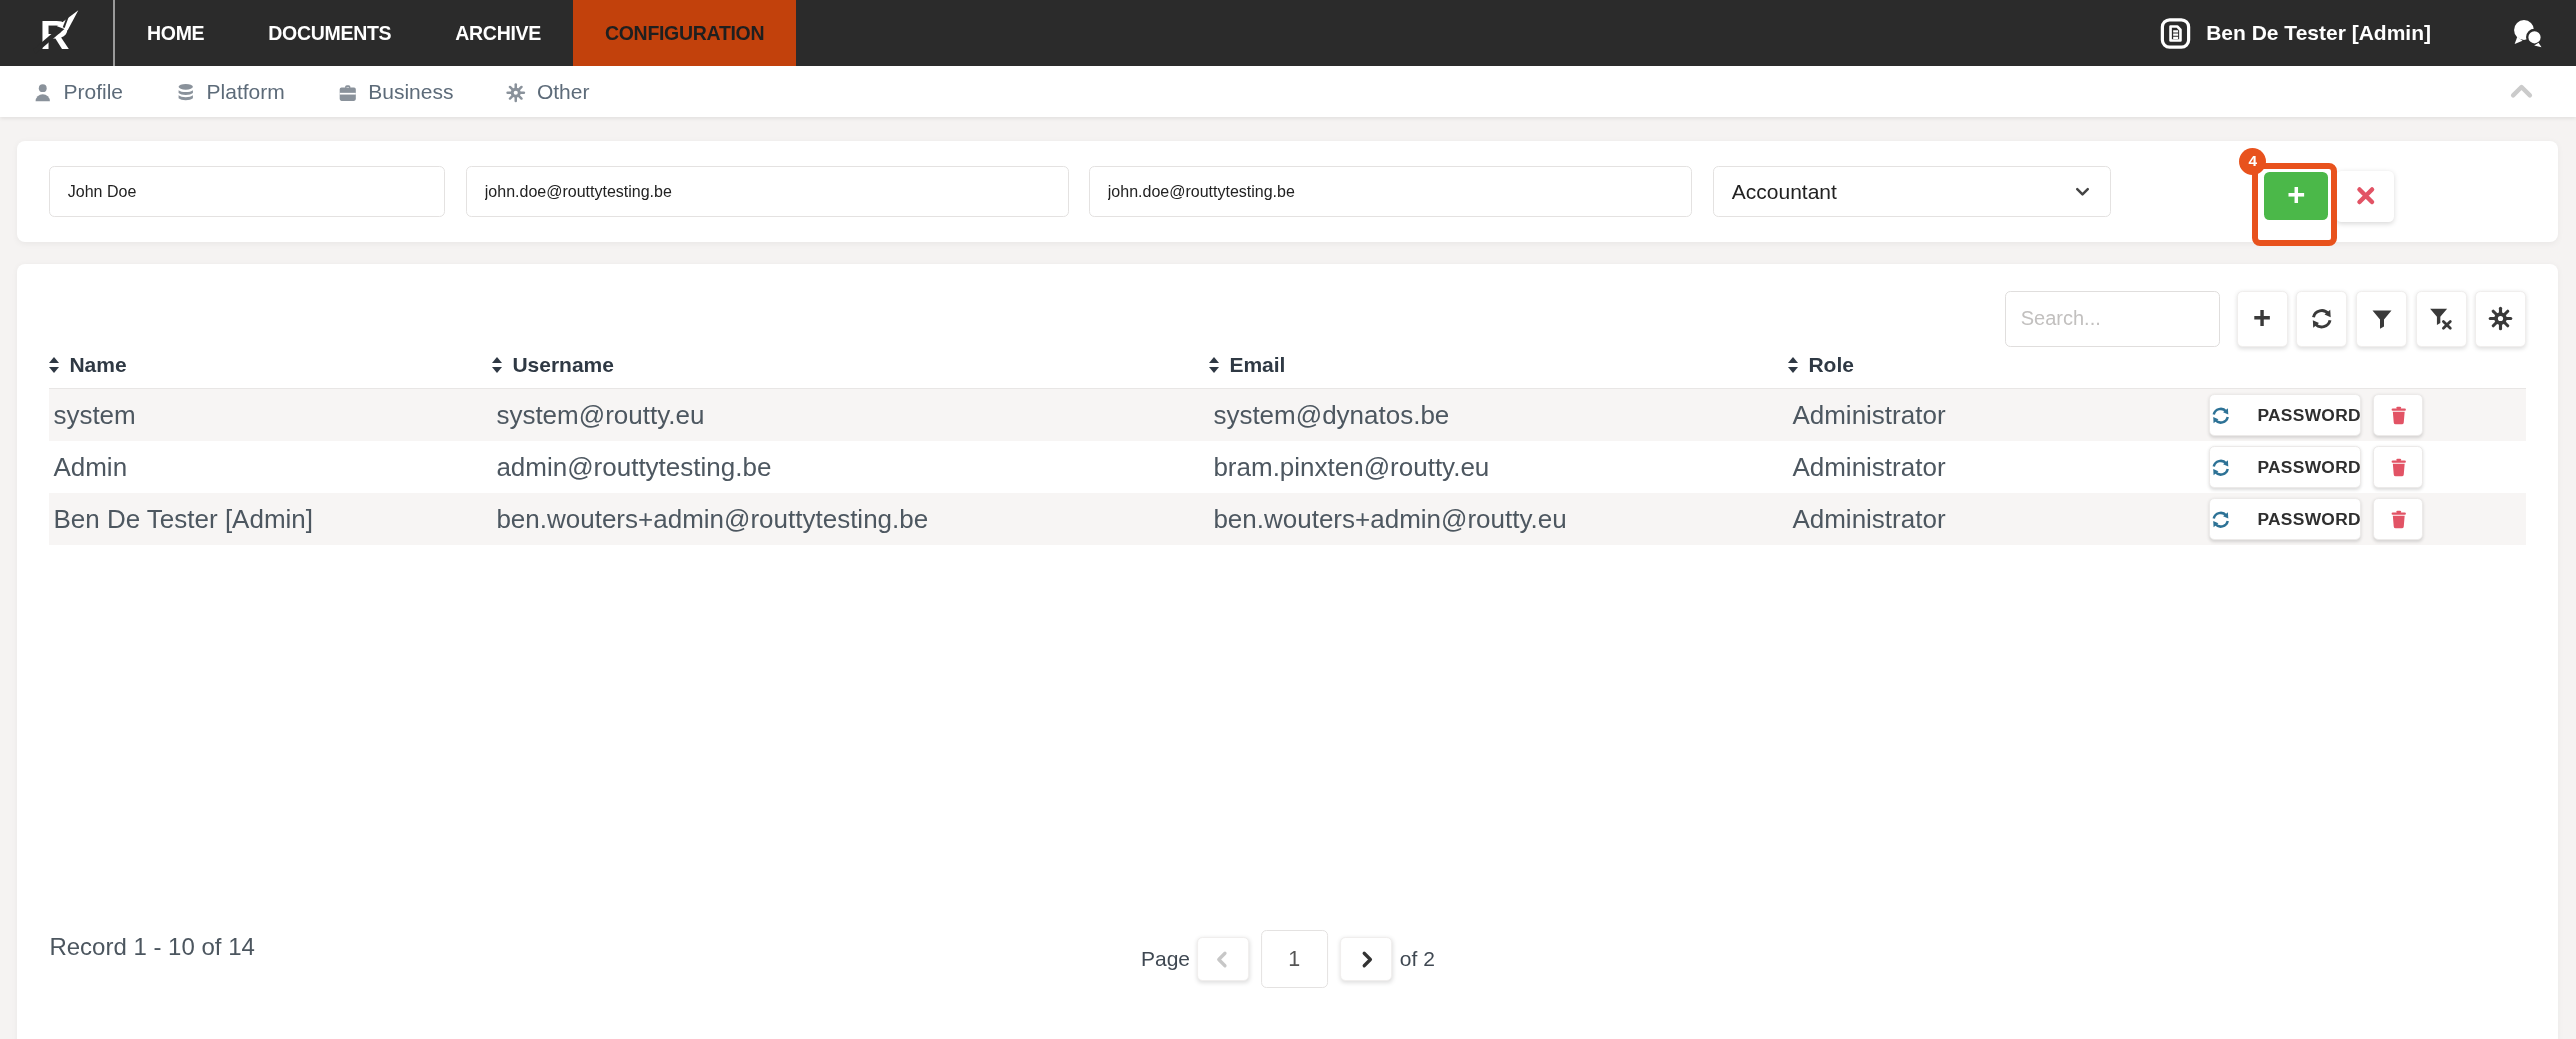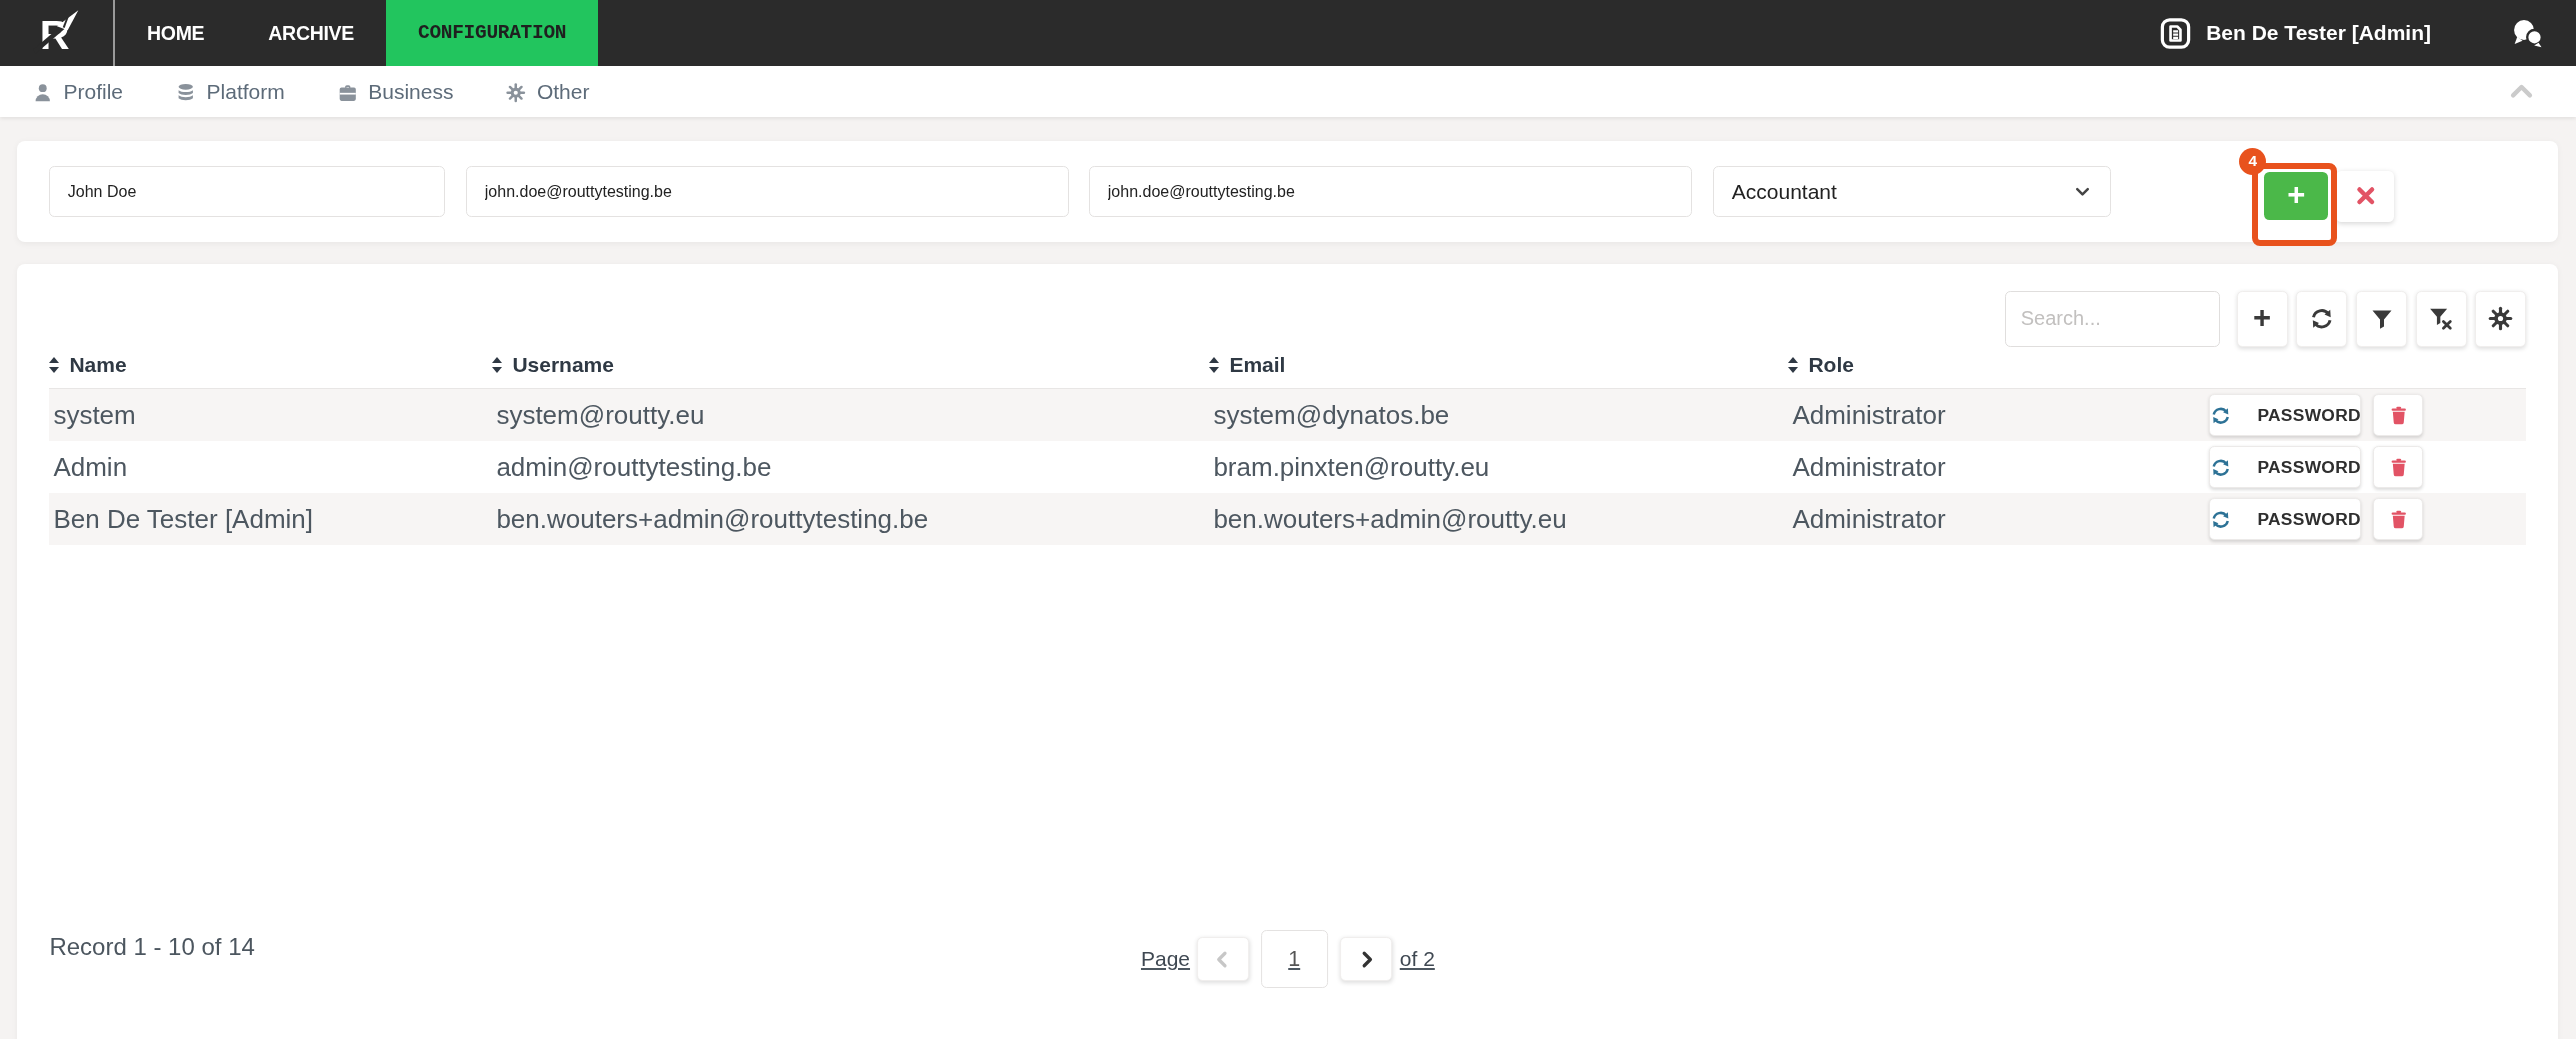--- a/index.html
+++ b/index.html
@@ -9,21 +9,21 @@
     font-family:"Liberation Sans","DejaVu Sans",sans-serif;
     color:#4d5760;
   }
   svg { display:block; }
 
   
   .topnav { position:absolute; top:0; left:0; right:0; height:66px; background:#2b2b2b; display:flex; align-items:stretch; z-index:5; }
   .logo-box { width:115px; display:flex; align-items:center; justify-content:center; border-right:2.7px solid #9a9a9a; cursor:pointer; }
   .nav-tabs { display:flex; align-items:stretch; }
   .nav-tab { padding:0 32px; display:flex; align-items:center; color:#ffffff; font-size:19.5px; font-weight:700; letter-spacing:-0.3px; cursor:pointer; }
-  .nav-tab.active { background:#22c55e; color:#1f1f1f;font-family:Liberation Mono, monospace; }
+  .nav-tab.active { background:#c2410c; color:#1f1f1f; }
   .nav-right { margin-left:auto; display:flex; align-items:center; padding-right:31px; color:#ffffff; }
   .nav-user { display:flex; align-items:center; gap:13.4px; cursor:pointer; }
   .nav-user-label { font-size:21px; font-weight:700; }
   .chat-wrap { margin-left:79px; cursor:pointer; }
 
   
   .subnav { position:absolute; top:66px; left:0; right:0; height:51px; background:#ffffff; box-shadow:0 2px 3.4px rgba(0,0,0,.07); display:flex; align-items:center; padding:0 32px; z-index:4; }
   .subnav-item { display:flex; align-items:flex-end; gap:10px; color:#5d6b79; font-size:21px; margin-right:52px; cursor:pointer; }
   .subnav-item .icn { color:#8a929b; }
   .collapse-chevron { margin-left:auto; margin-right:6.7px; color:#cbcbcb; cursor:pointer; }
@@ -67,21 +67,21 @@
   .trow.striped { background:#f7f5f4; }
   .td { position:absolute; top:0; height:52px; display:flex; align-items:center; font-size:26px; color:#4d5760; }
   .td-name { left:4px; } .td-user { left:447px; } .td-mail { left:1164px; } .td-role { left:1743px; }
   .password-btn { position:absolute; left:2160px; top:5.4px; width:152px; height:42px; background:#fff; border:0.7px solid #eceae9; border-radius:5.4px; box-shadow:0 1.3px 3.4px rgba(0,0,0,.14); display:flex; align-items:center; justify-content:center; gap:26px; cursor:pointer; }
   .password-btn .lbl { font-size:17.4px; font-weight:600; color:#2f2f2f; letter-spacing:0.3px; }
   .password-btn .icn { color:#2d7296; }
   .trash-btn { position:absolute; left:2324px; top:5.4px; width:50px; height:42px; background:#fff; border:0.7px solid #eceae9; border-radius:5.4px; box-shadow:0 1.3px 3.4px rgba(0,0,0,.14); display:flex; align-items:center; justify-content:center; color:#e25365; cursor:pointer; }
 
   
   .record-info { position:absolute; left:32px; top:669px; font-size:24px; color:#4c565f; }
-  .pagination { position:absolute; top:665px; left:50%; transform:translateX(-50%); display:flex; align-items:center; height:60px;text-decoration:underline; }
+  .pagination { position:absolute; top:665px; left:50%; transform:translateX(-50%); display:flex; align-items:center; height:60px; }
   .page-label { font-size:21px; color:#3f4852; margin-right:6.7px; }
   .page-btn { width:52px; height:44px; background:#fff; border:0.7px solid #f0eeed; border-radius:5.4px; box-shadow:0 1.3px 4px rgba(0,0,0,.13); display:flex; align-items:center; justify-content:center; cursor:pointer; }
   .page-btn.prev { color:#c7c7c7; margin-right:12px; }
   .page-btn.next { color:#333; margin-left:12.7px; }
   .page-input { width:67px; height:58px; border:1.3px solid #e4e2e1; border-radius:5.4px; text-align:center; font-size:21.5px; color:#555; font-family:inherit; outline:none; }
   .of-label { font-size:21px; color:#3f4852; margin-left:7.4px; }
 </style>
 </head>
 <body>
 
@@ -89,20 +89,21 @@
   <div class="logo-box">
     <svg width="48" height="48" viewBox="0 0 72 72">
       <text x="10" y="60" font-size="62" font-weight="700" fill="#ffffff" font-family="Liberation Sans, sans-serif">R</text>
       <path d="M2 64 L58 16" stroke="#2b2b2b" stroke-width="7"></path>
       <polygon points="36,26 68,2 52,32" fill="#ffffff"></polygon>
       <path d="M52 12 L46 28" stroke="#2b2b2b" stroke-width="3"></path>
     </svg>
   </div>
   <div class="nav-tabs">
     <div class="nav-tab">HOME</div>
+    <div class="nav-tab">DOCUMENTS</div>
     <div class="nav-tab">ARCHIVE</div>
     <div class="nav-tab active">CONFIGURATION</div>
   </div>
   <div class="nav-right">
     <div class="nav-user">
       <svg width="35" height="35" viewBox="0 0 24 24">
         <rect x="3" y="2.6" width="18" height="18.8" rx="5" fill="none" stroke="#ffffff" stroke-width="2.2"></rect>
         <path d="M8.6 7.2h4.6l2.2 2.2v7.4H8.6z" fill="none" stroke="#ffffff" stroke-width="1.8" stroke-linejoin="round"></path>
         <path d="M10.4 10.6h3.4M10.4 12.8h3.4M10.4 15h3.4" stroke="#ffffff" stroke-width="1.5"></path>
       </svg>

